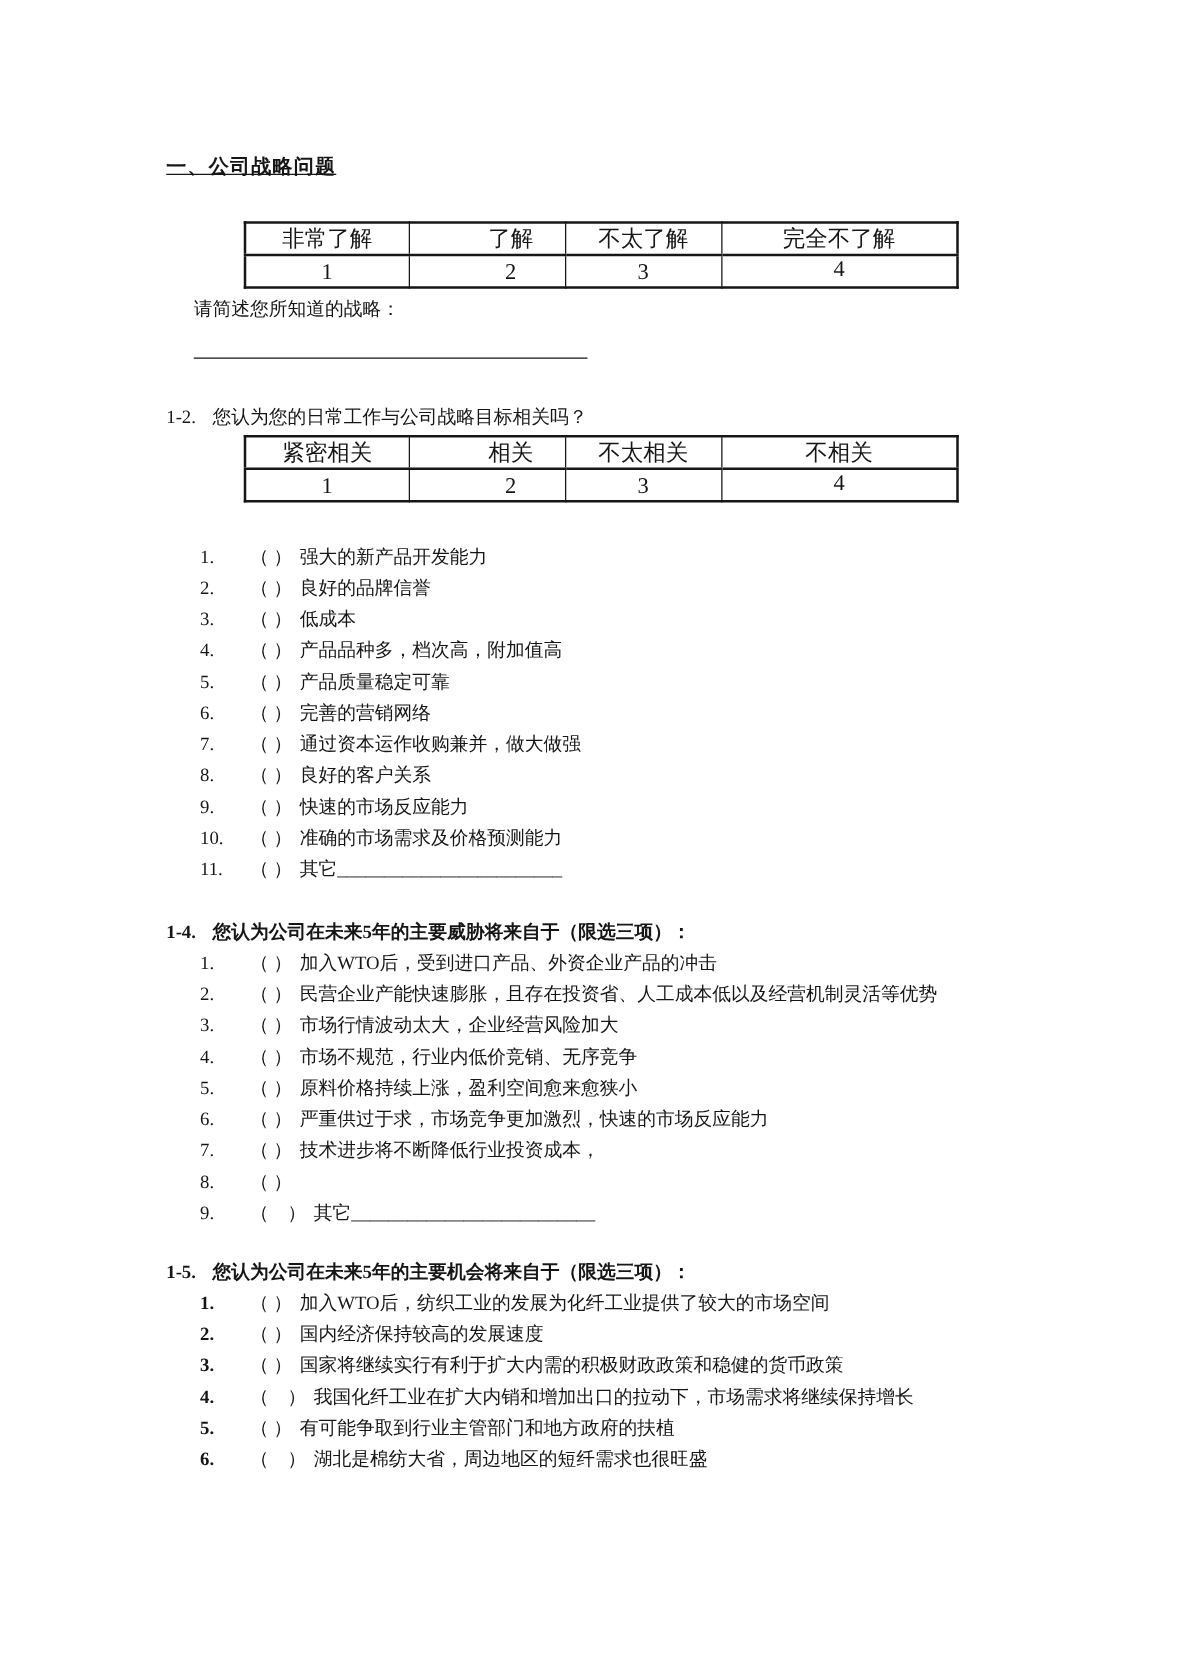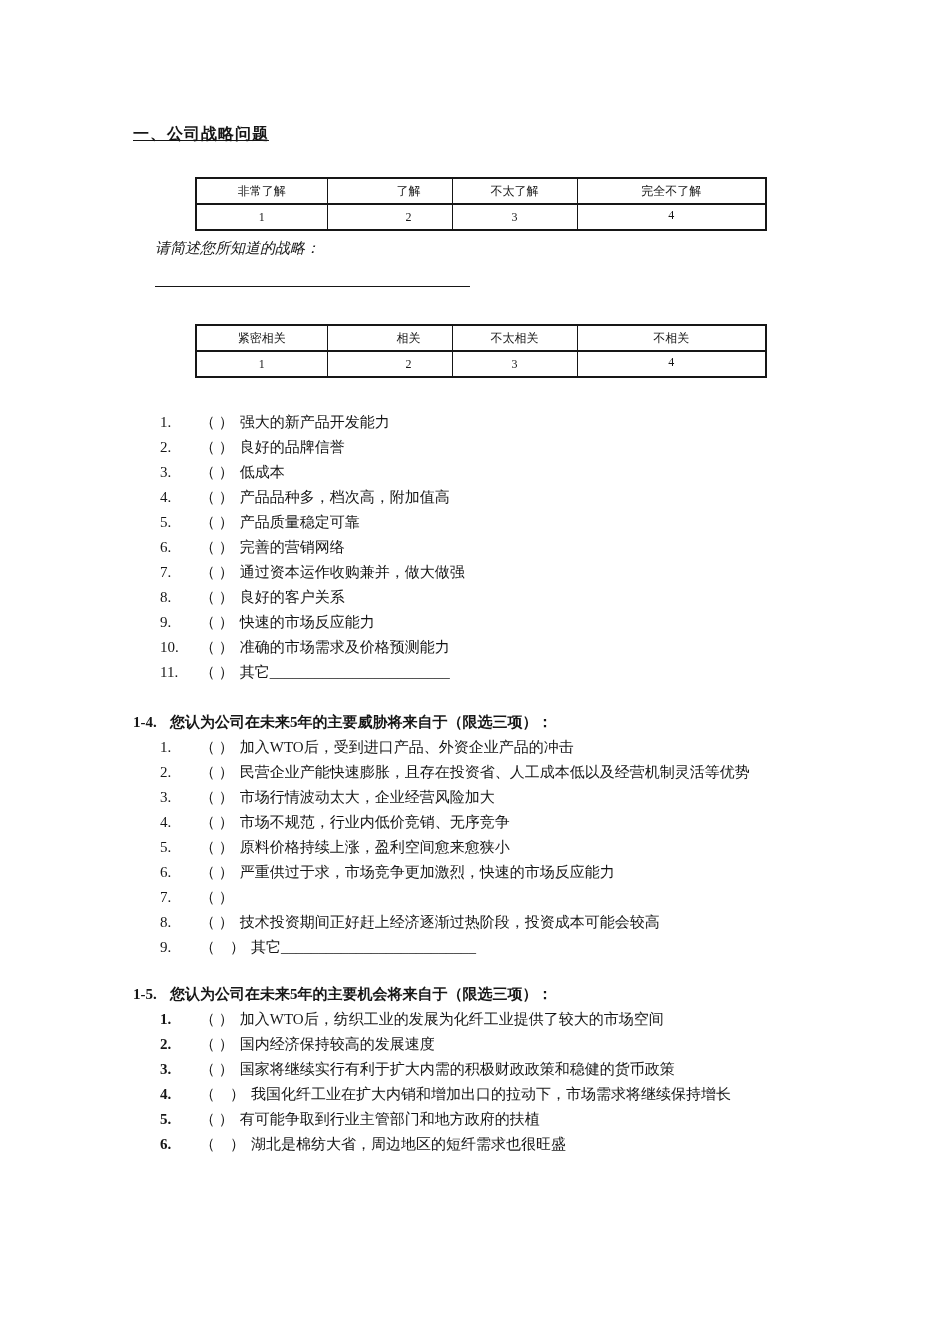--- a/index.html
+++ b/index.html
@@ -33,29 +33,29 @@
     table-layout: fixed;
     width: 570px;
     margin: 4px 0 0 62px;
     border: 2px solid #161616;
   }
   .answer-table td {
     border: 1px solid #161616;
     text-align: center;
     padding: 0;
     height: 26px;
-    font-size: 12px;
+    font-size: 18px;
   }
   .answer-table td.c1 { width: 131px; }
   .answer-table td.c2 { width: 125px; padding-left: 38px; }
   .answer-table td.c3 { width: 125px; }
   .answer-table td.c4 { width: 189px; }
   .answer-table tr.hrow td { border-bottom: 2px solid #161616; }
   .answer-table td.v-top { vertical-align: top; padding-top: 1px; line-height: 19px; }
-  .note { margin: 7px 0 0 22px; line-height: 20px; font-style: italic; }
+  .note { margin: 7px 0 0 22px; line-height: 20px; }
   .blank-line {
     margin: 15px 0 0 22px;
     width: 315px; height: 14px;
     border-bottom: 1px solid #161616;
   }
   #q1-2 { margin-top: 37px; }
   #sec-1-3 { margin-top: 32px; }
   #sec-1-4 { margin-top: 27px; }
   #sec-1-5 { margin-top: 24px; }
   .item { display: flex; line-height: 25px; }
@@ -86,20 +86,24 @@
         <td class="c3">3</td>
         <td class="c4 v-top">4</td>
       </tr>
     </tbody>
       </table>
     <div class="note">请简述您所知道的战略：</div>
     <div class="blank-line"></div>
   </div>
 
   <div id="q1-2">
+    <div class="q-head">
+      <span class="q-label">1-2.</span>
+      <span class="q-text">您认为您的日常工作与公司战略目标相关吗？</span>
+    </div>
     <table class="answer-table">
       <tbody>
           <tr class="hrow">
         <td class="c1">紧密相关</td>
         <td class="c2">相关</td>
         <td class="c3">不太相关</td>
         <td class="c4">不相关</td>
       </tr>
       <tr class="vrow">
         <td class="c1">1</td>
@@ -200,25 +204,25 @@
       <span class="item-text">原料价格持续上涨，盈利空间愈来愈狭小</span>
     </div>
     <div class="item">
       <span class="item-num">6.</span>
       <span class="item-box">（ ）</span>
       <span class="item-text">严重供过于求，市场竞争更加激烈，快速的市场反应能力</span>
     </div>
     <div class="item">
       <span class="item-num">7.</span>
       <span class="item-box">（ ）</span>
+      <span class="item-text">技术进步将不断降低行业投资成本，</span>
     </div>
     <div class="item">
       <span class="item-num">8.</span>
       <span class="item-box">（ ）</span>
-      <span class="item-text">技术投资期间正好赶上经济逐渐过热阶段，投资成本可能会较高</span>
     </div>
     <div class="item">
       <span class="item-num">9.</span>
       <span class="item-box">（　）</span>
       <span class="item-text">其它__________________________</span>
     </div>
   </div>
 
   <div id="sec-1-5">
     <div class="sec-head">

